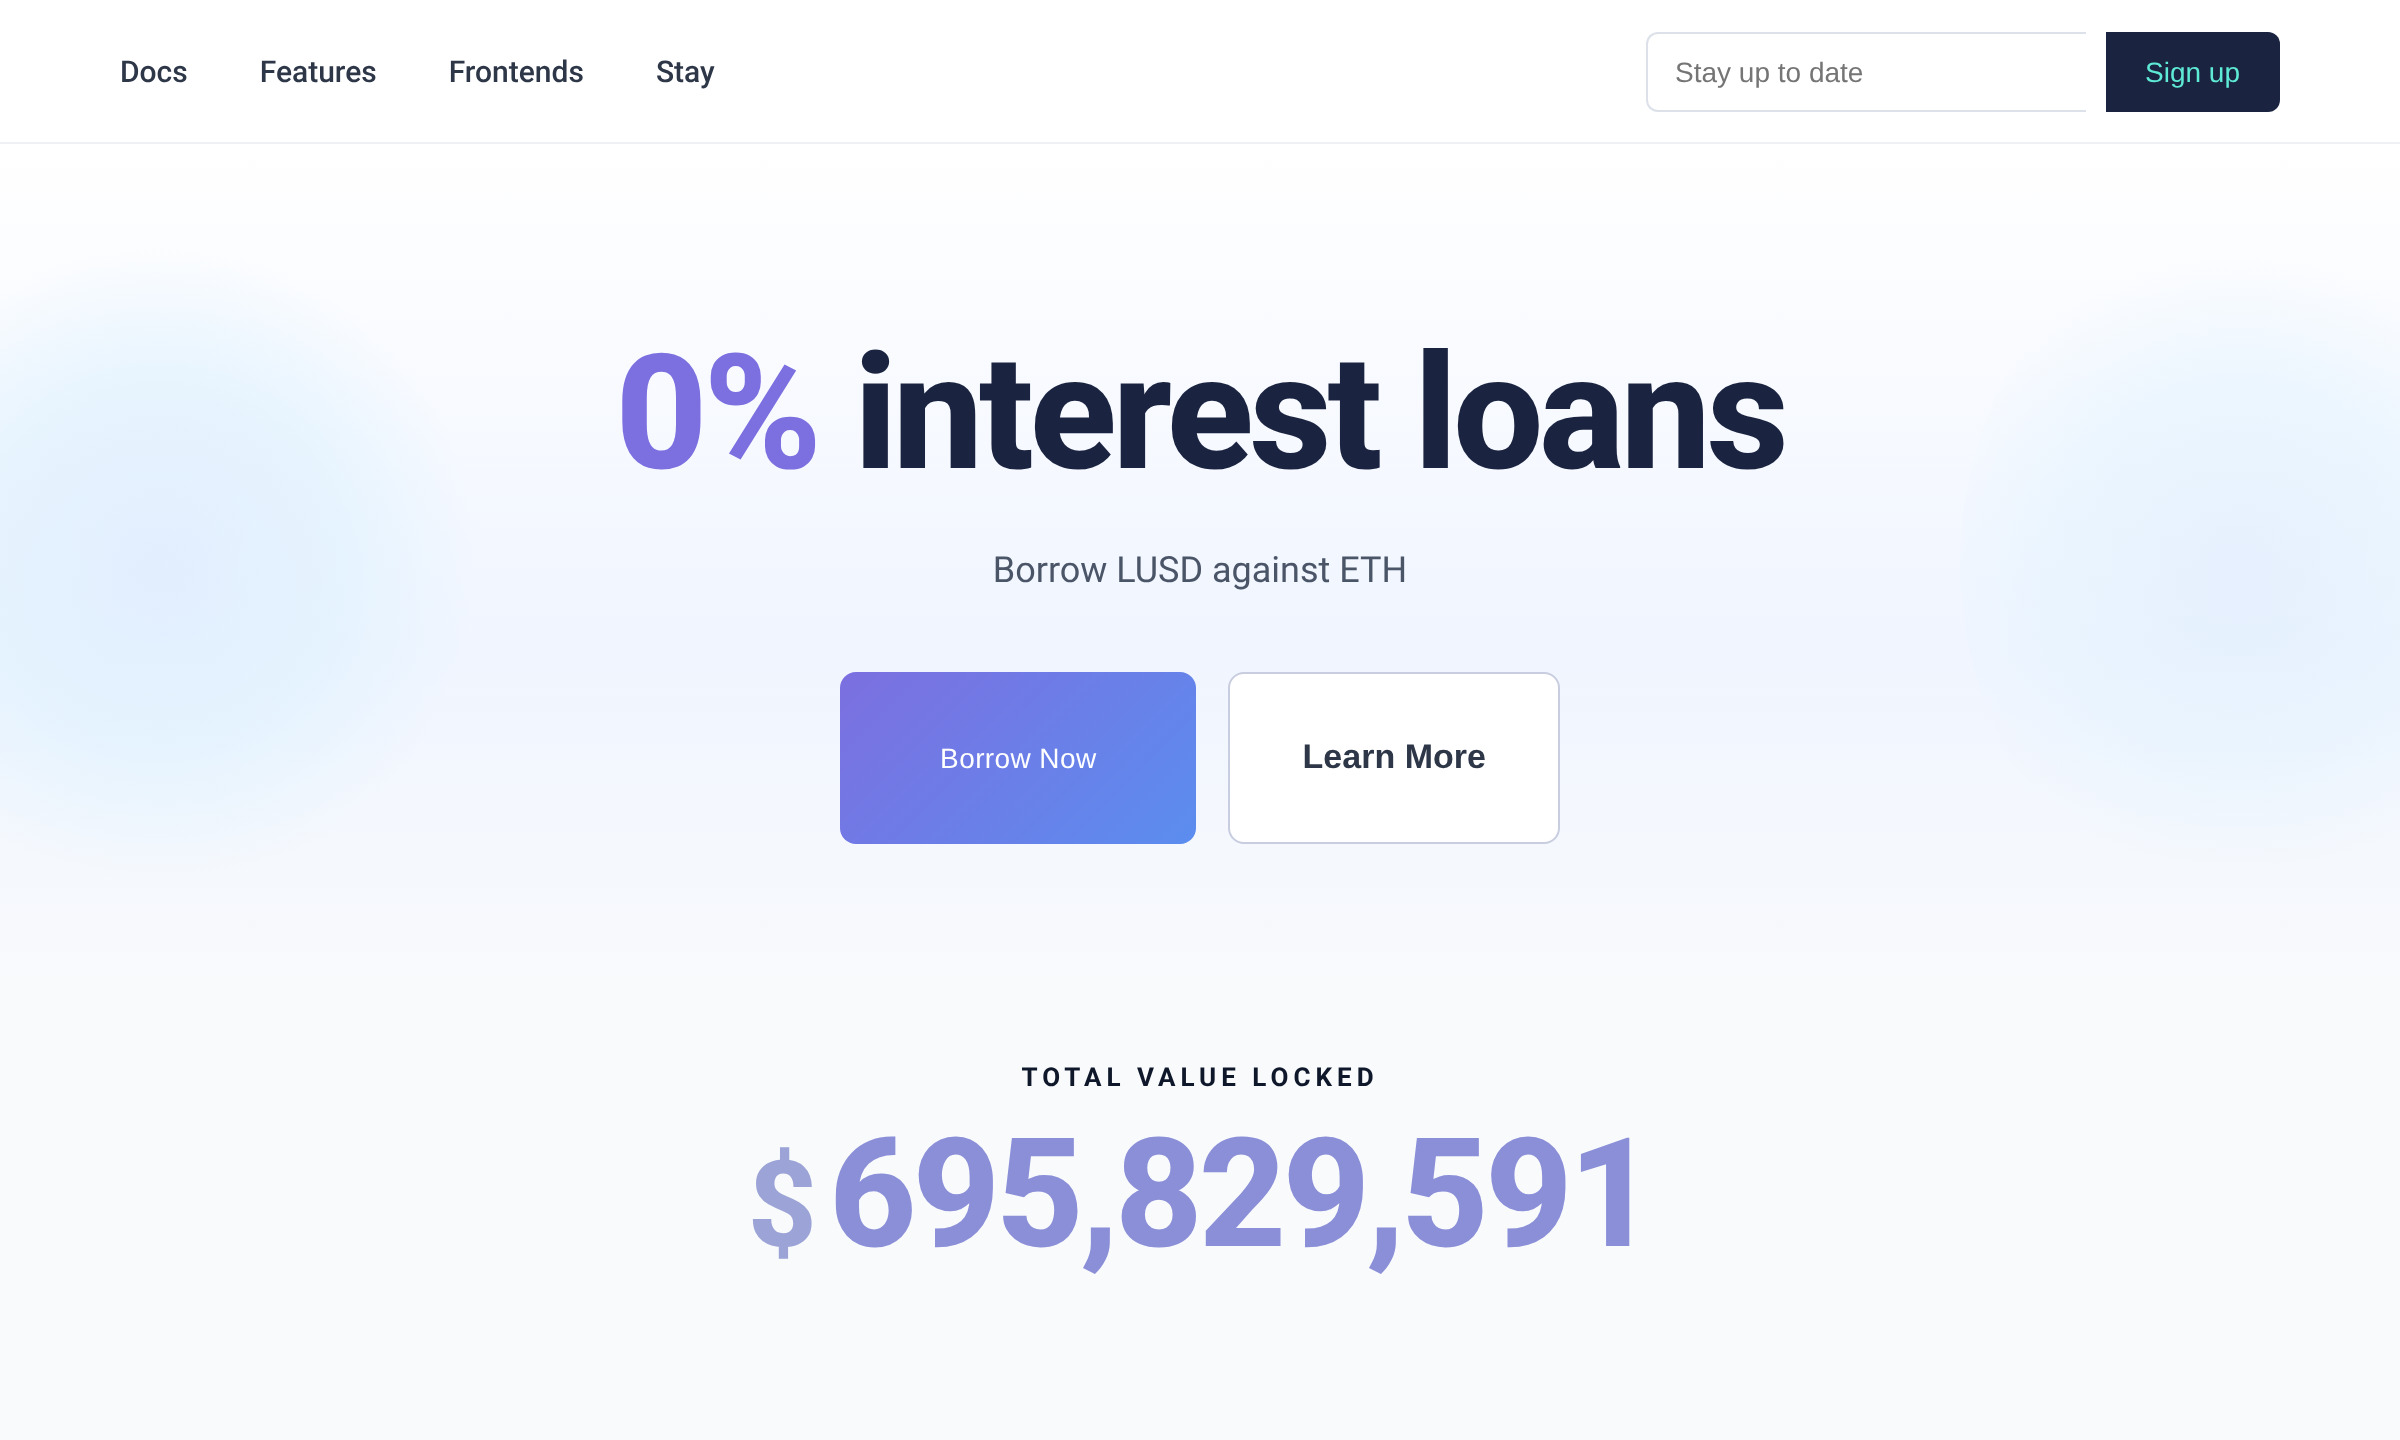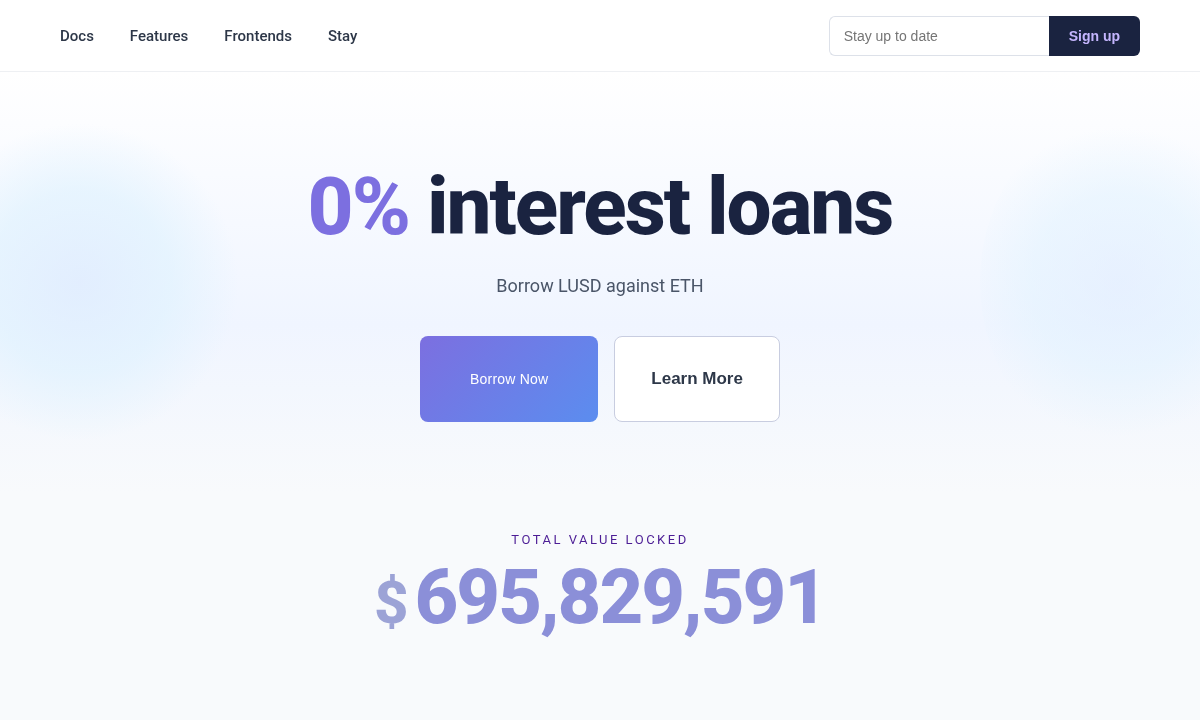--- a/index.html
+++ b/index.html
@@ -64,45 +64,45 @@
       font-size: 15px;
       color: #2d3748;
       text-decoration: none;
       font-weight: 500;
       cursor: pointer;
     }
 
     .navbar-right {
       display: flex;
       align-items: center;
-      gap: 0;
+      gap: 10px;
     }
 
     .newsletter-input {
       width: 220px;
       height: 40px;
       border: 1px solid #dde1e9;
       border-right: none;
       border-radius: 6px 0 0 6px;
       padding: 0 14px;
       font-size: 14px;
       color: #999;
       background: #fff;
       outline: none;
     }
 
     .signup-btn {
       height: 40px;
       padding: 0 20px;
       background: #1a2340;
-      color: #c4b5fd;
+      color: #5eead4;
       border: none;
       border-radius: 0 6px 6px 0;
       font-size: 14px;
-      font-weight: 700;
+      font-weight: 400;
       cursor: pointer;
       white-space: nowrap;
     }
 
     
     .hero {
       position: relative;
       display: flex;
       flex-direction: column;
       align-items: center;
@@ -201,23 +201,23 @@
       display: flex;
       flex-direction: column;
       align-items: center;
       justify-content: center;
       padding: 40px 60px 20px;
       background: #f8fafc;
     }
 
     .tvl-label {
       font-size: 13px;
-      font-weight: 400;
+      font-weight: 700;
       letter-spacing: 2.5px;
-      color: #4c1d95;
+      color: #0f172a;
       text-transform: uppercase;
       margin-bottom: 12px;
     }
 
     .tvl-value {
       font-size: 76px;
       font-weight: 800;
       color: #8b8fd8;
       letter-spacing: -2px;
       line-height: 1;

